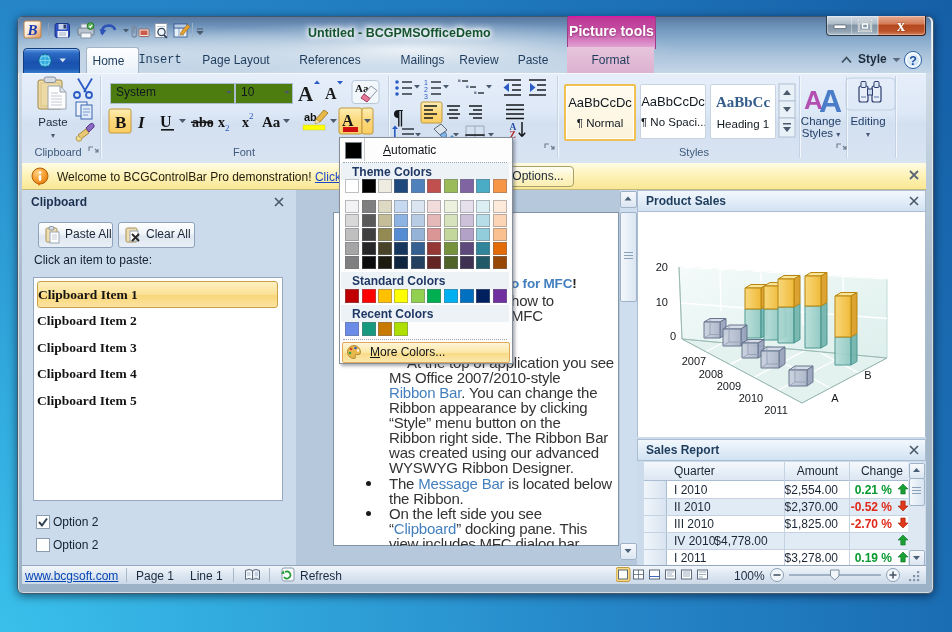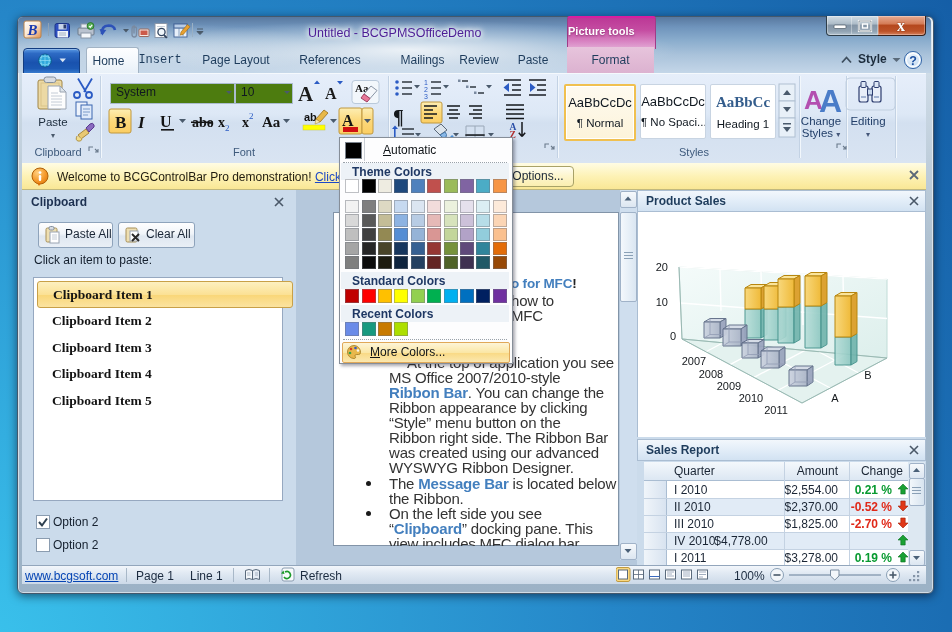--- a/index.html
+++ b/index.html
@@ -7,22 +7,22 @@
  background:radial-gradient(circle 1400px at -2% 102%,#3ac2ec 0%,#2586c8 45%,#0e4d98 100%);}
 .abs{position:absolute;}
 #win{position:absolute;left:17px;top:16px;width:915px;height:576px;border-radius:6px;
  background:linear-gradient(180deg,#e2ebf2 0%,#cfdce7 10%,#aabccc 45%,#9cb2c6 100%);
  box-shadow:0 2px 10px rgba(0,0,20,.55), inset 0 0 0 1px rgba(255,255,255,.55);
  border:1px solid #44586c;}
 
 #sheen{position:absolute;left:18px;top:17px;width:913px;height:56px;border-radius:5px 5px 0 0;
  background:radial-gradient(ellipse 270px 30px at 390px 33px,rgba(255,255,255,.8) 0%,rgba(255,255,255,.3) 55%,rgba(255,255,255,0) 100%),radial-gradient(ellipse 200px 26px at 120px 32px,rgba(255,255,255,.45) 0%,rgba(255,255,255,0) 100%),
   linear-gradient(180deg,#58789f 0%,#6f94bc 18%,#88abcc 40%,#aac3db 68%,#c4d6e8 100%);}
-#title{position:absolute;left:308px;top:26px;font-size:12.5px;color:#4c1d95;
- text-shadow:0 0 4px #fff,0 0 6px #fff,0 0 8px #fff;}
+#title{position:absolute;left:308px;top:26px;font-size:12.5px;color:#14532d;
+ text-shadow:0 0 4px #fff,0 0 6px #fff,0 0 8px #fff;font-weight:bold;}
 
 .wbtn{position:absolute;top:16px;height:19px;border:1px solid #2e3e4a;border-top:none;
  background:linear-gradient(180deg,#d3dde5 0%,#aebdc9 40%,#8495a6 50%,#90a2b2 80%,#b2c2ce 100%);
  box-shadow:inset 0 0 0 1px rgba(255,255,255,.35);}
 #btnmin{left:826px;width:25px;border-radius:0 0 0 4px;}
 #btnmax{left:851px;width:27px;border-left:none;}
 #btnclose{left:878px;width:47px;border:1px solid #38201a;border-top:none;border-left:none;border-radius:0 0 4px 0;
  background:linear-gradient(180deg,#e8ab92 0%,#d57d58 40%,#b5481e 50%,#bc5228 80%,#d8815c 100%);
  box-shadow:inset 0 0 0 1px rgba(255,255,255,.3);}
 
@@ -30,21 +30,21 @@
 #tabrow{position:absolute;left:22px;top:47px;width:904px;height:26px;z-index:6;}
 .tab{position:absolute;top:0;height:26px;line-height:26px;font-size:12px;color:#1e3c5c;text-align:center;}
 #tabhome{background:linear-gradient(180deg,#fdfeff 0%,#f4f8fc 50%,#e8f0f8 100%);
  border:1px solid #a3b4c5;border-bottom:none;border-radius:3px 3px 0 0;color:#1e3c5c;}
 #appbtn{position:absolute;left:23px;top:48px;width:55px;height:25px;border-radius:4px 4px 0 0;
  background:linear-gradient(180deg,#5a9ae4 0%,#2d6ac4 18%,#1952ae 55%,#1c59b4 78%,#3f83d4 100%);
  border:1px solid #123c80;box-shadow:inset 0 1px 0 rgba(255,255,255,.35);}
 #pictools{position:absolute;left:567px;top:16px;width:87px;height:31px;border-radius:3px 3px 0 0;
  background:linear-gradient(180deg,#bc3896 0%,#c54da2 40%,#d883c2 75%,#e3abd6 100%);
  border:1px solid #a03c88;border-bottom:none;border-top:2px solid #d81ea0;
- font-size:11px;font-weight:bold;color:#ffffff;text-align:left;line-height:27px;
+ font-size:14px;font-weight:bold;color:#ffffff;text-align:center;line-height:27px;
  text-shadow:0 1px 2px rgba(90,10,70,.5);}
 #formattab{position:absolute;left:567px;top:47px;width:87px;height:26px;
  background:linear-gradient(180deg,#e7c4dc 0%,#dcb2d0 100%);
  font-size:12px;color:#1e3c5c;text-align:center;line-height:26px;}
 #ribstyle{position:absolute;left:825px;top:47px;width:127px;height:26px;font-size:12px;color:#1e3c5c;}
 
 #ribbonbg{position:absolute;left:22px;top:73px;width:904px;height:89px;
  background:linear-gradient(180deg,#e6eefa 0%,#dde8f6 45%,#d3e0f0 55%,#d9e4f2 100%);
  border-top:1px solid #f5f9fd;border-bottom:1px solid #b4c4d8;}
 .rsep{position:absolute;top:76px;height:82px;width:1px;background:#c3d2e4;border-right:1px solid #f2f7fc;}
@@ -56,30 +56,30 @@
 .scell .l2{font-size:11.5px;color:#101820;margin-top:7px;white-space:nowrap;overflow:hidden;}
 #msgbar{position:absolute;left:22px;top:163px;width:904px;height:27px;
  background:linear-gradient(180deg,#fffce4 0%,#fdf2b6 50%,#f9e795 100%);
  border-bottom:1px solid #c0b87e;box-sizing:border-box;}
 #client{position:absolute;left:22px;top:190px;width:904px;height:375px;background:#cbdbeb;}
 .gbtn{position:absolute;border:1px solid #8ea3bb;border-radius:3px;
  background:linear-gradient(180deg,#fefefe 0%,#f0f4f9 45%,#dfe7f0 55%,#e9eff6 100%);
  font-size:12px;color:#1a2636;}
 #lpanel{position:absolute;left:22px;top:190px;width:274px;height:375px;background:#cbdbeb;}
 #lplist{position:absolute;left:33px;top:277px;width:248px;height:222px;background:#fff;border:1px solid #96a8c0;}
-.lpitem{position:absolute;left:3px;width:239px;height:25px;line-height:25px;font-family:"Liberation Serif",serif;font-weight:bold;font-size:13.5px;color:#141414;padding-left:15px;}
+.lpitem{position:absolute;left:3px;width:239px;height:25px;line-height:25px;font-family:"Liberation Serif",serif;font-weight:bold;font-size:13.5px;color:#141414;padding-left:0;}
 #lpsel{background:linear-gradient(180deg,#fdf0c0 0%,#fbe195 50%,#f9d677 51%,#fbe3a0 100%);
  border:1px solid #c8a048;border-radius:3px;}
 .cb{position:absolute;width:12px;height:12px;background:#fff;border:1px solid #8a9cb0;}
 .cblab{position:absolute;font-size:12px;color:#15202e;}
 #docwrap{position:absolute;left:296px;top:190px;width:341px;height:375px;background:#b5c8dc;}
 #page{position:absolute;left:333px;top:212px;width:286px;height:334px;background:#fff;border:1px solid #8294a8;box-sizing:border-box;overflow:hidden;}
 .dline{position:absolute;font-size:15px;color:#333;white-space:nowrap;letter-spacing:-0.2px;}
 .bull{position:absolute;width:5px;height:5px;border-radius:50%;background:#1a1a1a;}
-.kw{color:#437fbe;font-weight:bold;margin-top:32px;}
+.kw{color:#437fbe;font-weight:normal;margin-top:32px;}
 .vsb{position:absolute;background:#d9e5f1;}
 .sbtn{position:absolute;background:linear-gradient(180deg,#f6f9fc,#dce6f1);border:1px solid #a0b2c8;border-radius:2px;}
 #rpanels{position:absolute;left:637px;top:190px;width:289px;height:375px;background:#cbdbeb;}
 .phead{position:absolute;left:637px;width:289px;height:22px;
  background:linear-gradient(180deg,#f2f7fc 0%,#e2edf8 50%,#d2e2f2 100%);
  border:1px solid #aabdd2;box-sizing:border-box;
  font-size:12px;font-weight:bold;color:#1e3c5c;line-height:21px;padding-left:8px;}
 .pclose{position:absolute;width:11px;height:11px;}
 #salestbl{position:absolute;left:644px;top:462px;width:281px;height:103px;background:#fff;overflow:hidden;}
 .trow{position:absolute;left:0;width:264px;height:17px;font-size:12px;color:#1a2534;}

